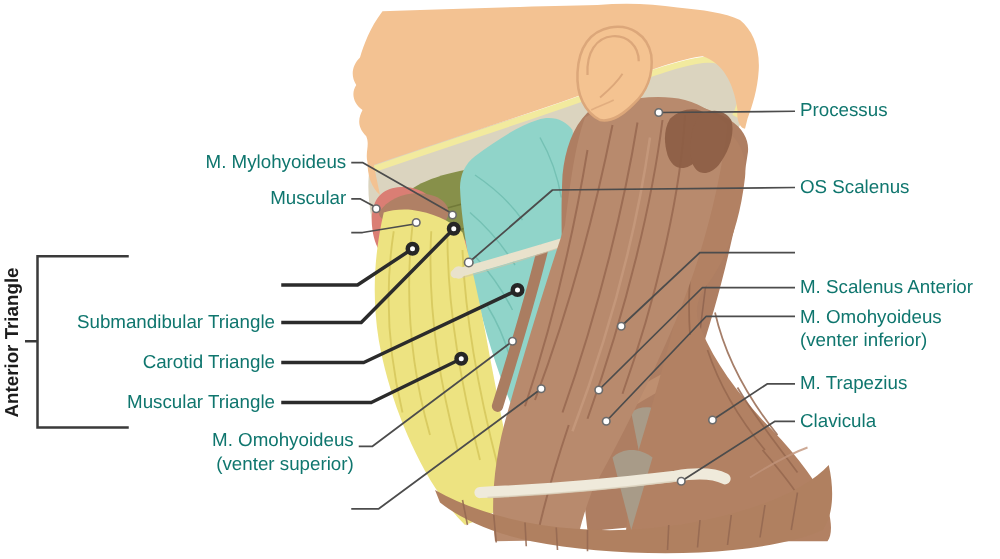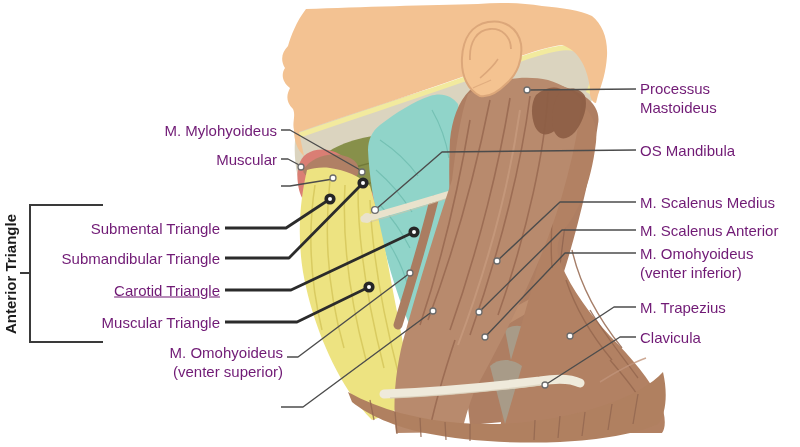--- a/index.html
+++ b/index.html
@@ -1,19 +1,19 @@
 <!DOCTYPE html>
 <html><head>
 <meta charset="utf-8">
 <style>
   html,body{margin:0;padding:0;background:#fff;}
   #stage{position:relative;width:800px;height:447px;background:#ffffff;overflow:hidden;
          font-family:"Liberation Sans","DejaVu Sans",sans-serif;}
   #art{position:absolute;left:0;top:0;}
-  .lbl{position:absolute;font-size:15px;color:#701a75;white-space:nowrap;line-height:19px;}
+  .lbl{position:absolute;font-size:15px;color:#0f766e;white-space:nowrap;line-height:19px;}
   .single{transform:translateY(-50%);}
   .ralign{text-align:right;}
   .lbl span{display:block;}
   .vertlbl{position:absolute;left:0px;top:205px;height:137px;width:20px;
            display:flex;align-items:center;justify-content:center;
            writing-mode:vertical-rl;transform:rotate(180deg);
            font-size:15px;font-weight:bold;color:#1c1c1c;white-space:nowrap;}
 </style>
 </head>
 <body>
@@ -253,35 +253,32 @@
       <circle cx="485" cy="337" r="3"></circle>
       <circle cx="570" cy="336" r="3"></circle>
       <circle cx="545" cy="385" r="3"></circle>
     </g>
   </svg>
 
   <div class="vertlbl">Anterior Triangle</div>
 
   <div class="lbl single ralign" style="top:130px;right:523px;">M. Mylohyoideus</div>
   <div class="lbl single ralign" style="top:159px;right:523px;">Muscular</div>
-  <div class="lbl single ralign" style="top:228px;right:580px;">Submental Triangle</div>
   <div class="lbl single ralign" style="top:258px;right:580px;">Submandibular Triangle</div>
-  <div class="lbl single ralign" style="top:290px;right:580px;text-decoration:underline;">Carotid Triangle</div>
+  <div class="lbl single ralign" style="top:290px;right:580px;">Carotid Triangle</div>
   <div class="lbl single ralign" style="top:322px;right:580px;">Muscular Triangle</div>
   <div class="lbl ralign" style="top:343px;right:517px;">
     <span>M. Omohyoideus</span>
     <span>(venter superior)</span>
   </div>
 
   <div class="lbl" style="top:79px;left:640px;">
     <span>Processus</span>
-    <span>Mastoideus</span>
   </div>
-  <div class="lbl single" style="top:150px;left:640px;">OS Mandibula</div>
-  <div class="lbl single" style="top:202px;left:640px;">M. Scalenus Medius</div>
+  <div class="lbl single" style="top:150px;left:640px;">OS Scalenus</div>
   <div class="lbl single" style="top:230px;left:640px;">M. Scalenus Anterior</div>
   <div class="lbl" style="top:244px;left:640px;">
     <span>M. Omohyoideus</span>
     <span>(venter inferior)</span>
   </div>
   <div class="lbl single" style="top:307px;left:640px;text-align:right;">M. Trapezius</div>
   <div class="lbl single" style="top:337px;left:640px;">Clavicula</div>
 
 </div>
 

